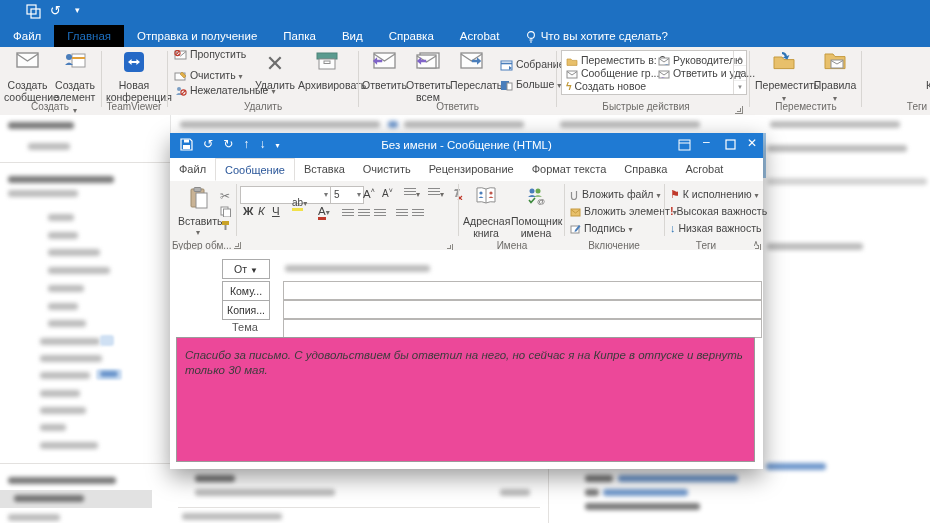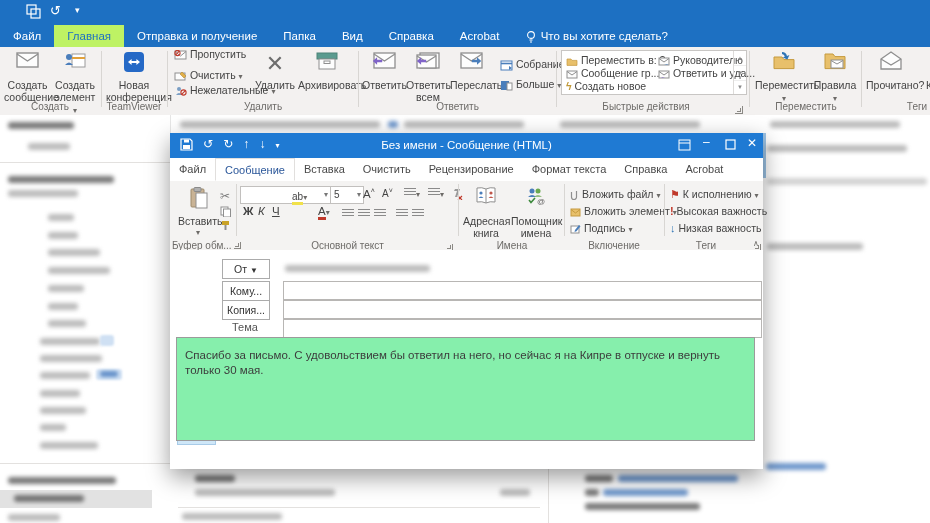--- a/index.html
+++ b/index.html
@@ -3,21 +3,21 @@
 <meta charset="utf-8">
 <style>
   html,body{margin:0;padding:0;background:#1a1a1a;}
   #screen{position:relative;width:930px;height:523px;background:#fff;overflow:hidden;
     font-family:"Liberation Sans","DejaVu Sans",sans-serif;color:#444;font-size:11px;}
   .abs{position:absolute;}
   
   .titlebar{left:0;top:0;width:930px;height:25px;background:#1d70c2;}
   .tabrow{left:0;top:25px;width:930px;height:22px;background:#1d70c2;}
   .mtab{float:left;height:22px;line-height:22px;padding:0 13px;color:#fff;font-size:11.5px;cursor:default;}
-  .mtab.sel{background:#bef264;color:#1d70c2;}
+  .mtab.sel{background:#000000;color:#1d70c2;}
   .ribbon{left:0;top:47px;width:930px;height:68px;background:#f3f1f0;border-bottom:1px solid #dcdad8;}
   .gsep{position:absolute;top:4px;width:1px;height:56px;background:#d8d6d3;}
   .bigbtn{position:absolute;top:2px;text-align:center;font-size:10.5px;line-height:12px;color:#444;}
   .bigbtn .ic{display:block;height:26px;margin:2px auto 2px;}
   .smallbtn{position:absolute;font-size:10.5px;color:#444;white-space:nowrap;line-height:14px;}
   .glabel{position:absolute;top:54px;width:100%;text-align:center;font-size:10px;color:#6d6b68;}
   .glabel2{position:absolute;font-size:10px;color:#6d6b68;}
   .dlg{display:inline-block;width:7px;height:7px;border-right:1px solid #8a8884;border-bottom:1px solid #8a8884;position:relative;}
   .dlg::after{content:"";position:absolute;right:1px;bottom:1px;width:3px;height:3px;border-right:1px solid #8a8884;border-bottom:1px solid #8a8884;}
   .caret{font-size:8px;color:#6d6b68;}
@@ -37,22 +37,22 @@
   .ctab.sel{border:1px solid #e1dfdd;border-bottom:1px solid #fff;color:#2b579a;background:#fff;height:21px;}
   .cribbon{left:0;top:48px;width:593px;height:69px;background:#f4f3f2;border-bottom:1px solid #dddbd9;}
   .rowbtn{position:absolute;font-size:10.5px;color:#444;white-space:nowrap;line-height:13px;}
   .fbox{position:absolute;height:16px;background:#fff;border:1px solid #c2c0be;font-size:10px;color:#444;line-height:16px;padding:0 3px;}
   .fmt{position:absolute;font-size:11.5px;color:#444;}
   .alignico{display:inline-block;width:12px;height:9px;background:repeating-linear-gradient(#8a8a8a 0 1px,transparent 1px 3px);}
   
   .fieldbtn{position:absolute;height:18px;background:#fff;border:1px solid #ababab;font-size:10.5px;color:#333;text-align:center;line-height:18px;}
   .field{position:absolute;height:17px;background:#fff;border:1px solid #b8b6b4;}
   #sendbtn{left:7px;top:124px;width:37px;height:69px;background:#cfe7f8;border:1px solid #a8cbe8;text-align:center;font-size:10.5px;color:#333;}
-  .msgbody{left:6px;top:204px;width:579px;height:104px;border:1px solid #9b9b9b;background:#86efac;
-    font-size:11.5px;color:#3c3c3c;padding:10px 8px;box-sizing:border-box;line-height:15px;}
+  .msgbody{left:6px;top:204px;width:579px;height:125px;border:1px solid #9b9b9b;background:#ec4899;
+    font-size:11.5px;color:#3c3c3c;padding:10px 8px;box-sizing:border-box;line-height:15px;font-style:italic;}
   .wbtn{color:#fff;font-size:12px;position:absolute;top:4px;}
   .flag{color:#c0392b;font-size:11px;}
   .excl{color:#c0392b;font-weight:bold;font-size:11px;}
   .darr{color:#2e74b5;font-weight:bold;font-size:11px;}
   svg{display:inline-block;vertical-align:middle;}
 </style>
 </head>
 <body>
 
 <div id="screen">
@@ -261,27 +261,20 @@
             <path d="M2 3 h8 l2 2.6 h10 v12 h-20 z" fill="#e8c06b" stroke="#c59a3f"></path>
             <rect x="8" y="9" width="12" height="8" fill="#fdfdfd" stroke="#8f8f8f"></rect>
             <path d="M8 9.5 L14 13 L20 9.5" fill="none" stroke="#8f8f8f"></path>
           </svg></span>
       <span>Правила</span> <span class="caret">▾</span>
     </div>
     <div class="glabel" style="left:752px;width:108px;">Переместить</div>
     <div class="gsep" style="left:861px;"></div>
 
     
-    <div class="bigbtn" style="left:866px;width:50px;">
-      <span class="ic"><svg width="24" height="20" viewBox="0 0 24 20">
-            <path d="M2 8 L12 1 L22 8 V18 H2 Z" fill="#fdfdfd" stroke="#8f8f8f" stroke-width="1.3"></path>
-            <path d="M2 8 L12 14 L22 8" fill="none" stroke="#8f8f8f" stroke-width="1.3"></path>
-          </svg></span>
-      <span>Прочитано?</span>
-    </div>
     <div class="bigbtn" style="left:916px;width:40px;">
       <span class="ic flag" style="font-size:18px;line-height:26px;">⚑</span>
       <span>К ис</span>
     </div>
     <div class="glabel" style="left:862px;width:110px;">Теги</div>
   </div>
 
   <div class="abs" style="left:170px;top:115px;width:760px;height:18px;background:#fff;">
     <div class="bar" style="left:10px;top:6px;width:200px;"></div>
     <div class="bar bl" style="left:218px;top:6px;width:10px;"></div>
@@ -419,28 +412,27 @@
       <span class="fmt" style="left:212px;top:6px;font-size:10px;">А<sup style="font-size:7px;">˅</sup></span>
       <span class="fmt" style="left:234px;top:6px;color:#7a7a7a;"><span class="alignico"></span><span class="caret">▾</span></span>
       <span class="fmt" style="left:258px;top:6px;color:#7a7a7a;"><span class="alignico"></span><span class="caret">▾</span></span>
       <span class="fmt" style="left:281px;top:6px;"><svg width="12" height="12" viewBox="0 0 12 12">
             <path d="M4 1 l5 0 -3 8 -2 0 2 -6 -3 0 z" fill="#9a9a9a"></path>
             <path d="M7 8 l4 4 M11 8 l-4 4" stroke="#c0392b" stroke-width="1.1"></path>
           </svg></span>
       <span class="fmt" style="left:73px;top:24px;font-weight:bold;">Ж</span>
       <span class="fmt" style="left:88px;top:24px;font-style:italic;">К</span>
       <span class="fmt" style="left:102px;top:24px;text-decoration:underline;">Ч</span>
-      <span class="fmt" style="left:122px;top:10px;font-size:10px;"><span style="border-bottom:3px solid #f1e14a;">ab</span><span class="caret">▾</span></span>
+      <span class="fmt" style="left:122px;top:16px;font-size:10px;"><span style="border-bottom:3px solid #f1e14a;">ab</span><span class="caret">▾</span></span>
       <span class="fmt" style="left:148px;top:24px;"><span style="border-bottom:3px solid #c0392b;">А</span><span class="caret">▾</span></span>
       <span class="fmt" style="left:172px;top:27px;"><span class="alignico"></span></span>
       <span class="fmt" style="left:188px;top:27px;"><span class="alignico"></span></span>
       <span class="fmt" style="left:204px;top:27px;"><span class="alignico"></span></span>
       <span class="fmt" style="left:226px;top:27px;"><span class="alignico"></span></span>
       <span class="fmt" style="left:242px;top:27px;"><span class="alignico"></span></span>
-      <div class="glabel2" style="left:70px;top:59px;width:215px;text-align:center;"><span>Основной текст</span></div>
       <span class="abs dlg" style="left:276px;top:60px;width:6px;height:6px;"></span>
       <div class="gsep" style="left:288px;top:3px;height:52px;"></div>
 
       
       <div class="bigbtn" style="left:293px;top:4px;width:46px;">
         <span class="ic"><svg width="22" height="18" viewBox="0 0 22 18">
               <path d="M11 2 q-4 -2 -9 -1 v14 q5 -1 9 1 q4 -2 9 -1 v-14 q-5 -1 -9 1 z" fill="#fff" stroke="#8f8f8f"></path>
               <line x1="11" y1="2" x2="11" y2="16" stroke="#8f8f8f"></line>
               <circle cx="6" cy="6" r="1.6" fill="#4a7ebb"></circle>
               <path d="M3.5 11 q2.5 -3 5 0 z" fill="#4a7ebb"></path>

